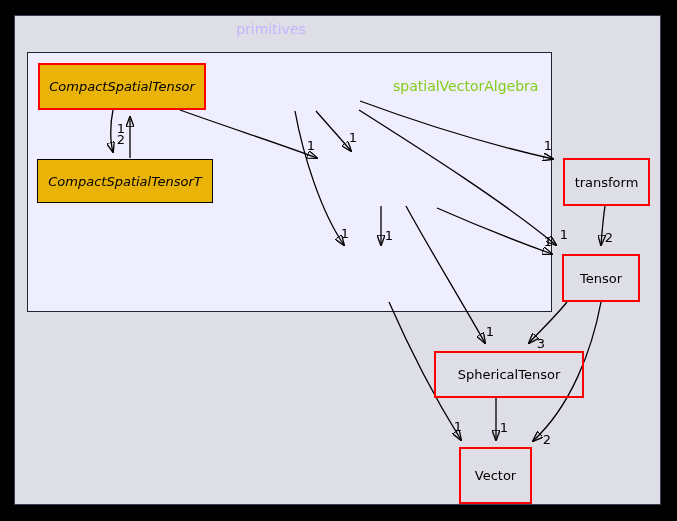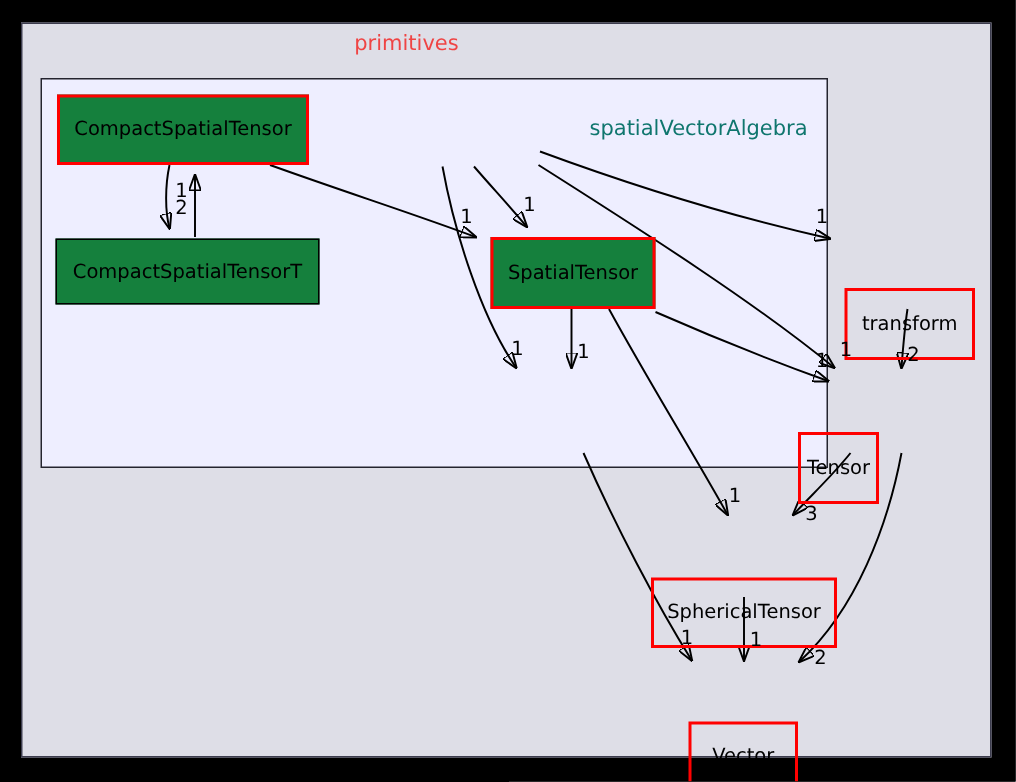--- a/index.html
+++ b/index.html
@@ -1,30 +1,30 @@
 <!DOCTYPE html>
 <html><head>
 <meta charset="utf-8">
 <style>
   html,body{margin:0;padding:0;background:#000;}
   .stage{position:relative;width:677px;height:521px;background:#000;overflow:hidden;
          font-family:"DejaVu Sans","Liberation Sans",sans-serif;color:#000;}
   .outer-box{position:absolute;left:14px;top:15px;width:647px;height:490px;
              background:#dedee7;border:1.5px solid #3c3c4e;box-sizing:border-box;}
   .graph-title{position:absolute;left:14px;top:21px;width:514px;text-align:center;
-               font-size:14px;color:#ef4444;}
+               font-size:14px;color:#c4b5fd;}
   .cluster-box{position:absolute;left:27px;top:52px;width:525px;height:260px;
                background:#eeeeff;border:1.5px solid #24242e;box-sizing:border-box;}
-  .cluster-label{position:absolute;left:393px;top:78px;font-size:14px;color:#0f766e;}
+  .cluster-label{position:absolute;left:393px;top:78px;font-size:14px;color:#84cc16;}
   svg.edges{position:absolute;left:0;top:0;width:677px;height:521px;}
   svg.edges path{fill:none;stroke:#000;stroke-width:1.3px;}
   .node{position:absolute;display:flex;align-items:center;justify-content:center;
         box-sizing:border-box;font-size:13px;white-space:nowrap;cursor:pointer;}
-  .node.white{background:#15803d;}
-  .node.clear{background:transparent;margin-top:34px;}
+  .node.white{background:#eab308;font-style:italic;}
+  .node.clear{background:transparent;}
   .node.hl{border:2px solid #ff0000;}
   .node.plain{border:1.5px solid #000000;}
   .elabel{position:absolute;transform:translate(-50%,-50%);font-size:13px;color:#000;
           line-height:1;}
 </style>
 </head>
 <body>
 
 <div class="stage">
 
@@ -52,25 +52,24 @@
     <path d="M406,206 C430,250 462,302 485,343" marker-end="url(#arrow)"></path>
     <path d="M605,206 C603,219 602,232 601,245" marker-end="url(#arrow)"></path>
     <path d="M567,302 C555,317 541,330 529,343" marker-end="url(#arrow)"></path>
     <path d="M389,302 C410,350 438,403 461,440" marker-end="url(#arrow)"></path>
     <path d="M496,398 C496,411 496,425 496,440" marker-end="url(#arrow)"></path>
     <path d="M601,302 C592,350 571,406 533,441" marker-end="url(#arrow)"></path>
   </svg>
 
   <div class="node white hl" style="left:38px;top:63px;width:168px;height:47px">CompactSpatialTensor</div>
   <div class="node white plain" style="left:37px;top:159px;width:176px;height:44px">CompactSpatialTensorT</div>
-  <div class="node white hl" style="left:327px;top:158px;width:110px;height:48px">SpatialTensor</div>
   <div class="node clear hl" style="left:563px;top:158px;width:87px;height:48px">transform</div>
-  <div class="node clear hl" style="left:532px;top:254px;width:54px;height:48px">Tensor</div>
-  <div class="node clear hl" style="left:434px;top:351px;width:124px;height:47px">SphericalTensor</div>
-  <div class="node clear hl" style="left:459px;top:447px;width:73px;height:47px">Vector</div>
+  <div class="node clear hl" style="left:562px;top:254px;width:78px;height:48px">Tensor</div>
+  <div class="node clear hl" style="left:434px;top:351px;width:150px;height:47px">SphericalTensor</div>
+  <div class="node clear hl" style="left:459px;top:447px;width:73px;height:57px">Vector</div>
 
   <span class="elabel" style="left:121px;top:128px">1</span>
   <span class="elabel" style="left:121px;top:139px">2</span>
   <span class="elabel" style="left:311px;top:145px">1</span>
   <span class="elabel" style="left:353px;top:137px">1</span>
   <span class="elabel" style="left:345px;top:233px">1</span>
   <span class="elabel" style="left:548px;top:145px">1</span>
   <span class="elabel" style="left:564px;top:234px">1</span>
   <span class="elabel" style="left:389px;top:235px">1</span>
   <span class="elabel" style="left:548px;top:241px">1</span>

